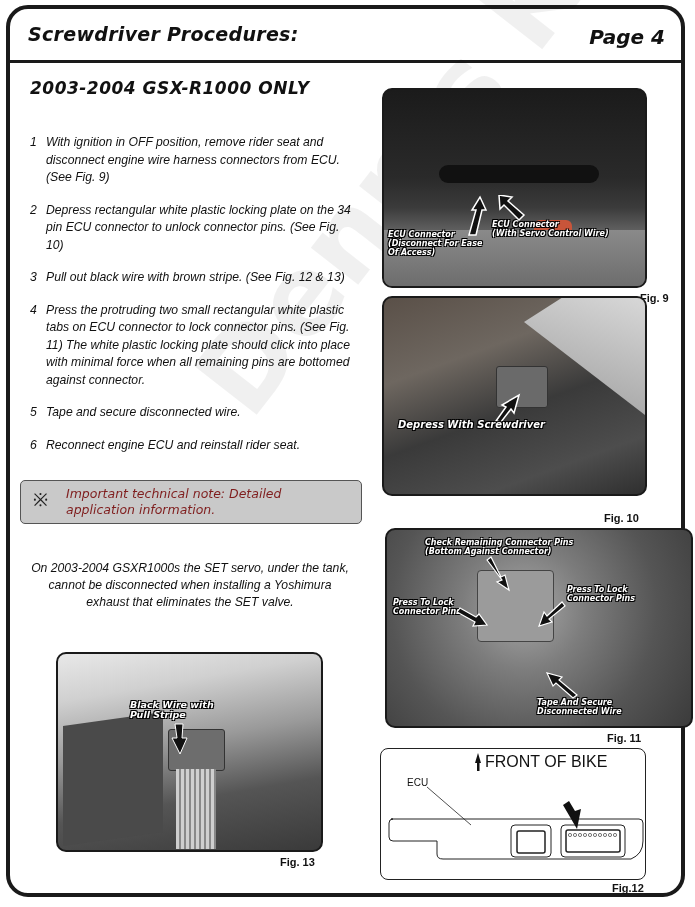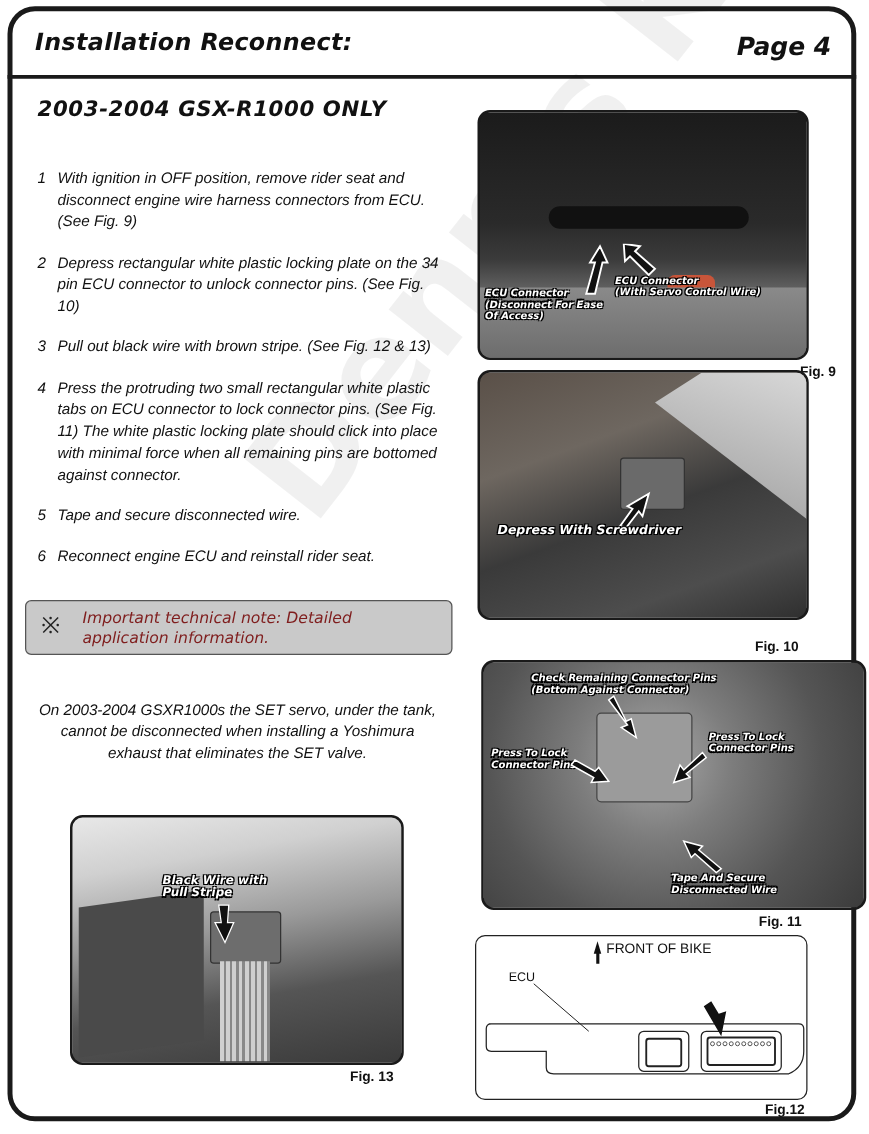--- a/index.html
+++ b/index.html
@@ -35,21 +35,21 @@
   .fig12 { position: absolute; left: 380px; top: 748px; width: 266px; height: 132px; border: 1.5px solid #222; border-radius: 8px; box-sizing: border-box; background: #fff; }
   .fig12 .txt { position: absolute; font-size: 10px; font-family: "Liberation Sans", sans-serif; }
 
   .watermark { position: absolute; left: 170px; top: 360px; font-size: 110px; font-weight: bold; font-family: "DejaVu Sans", sans-serif; color: rgba(0,0,0,0.06); transform: rotate(-52deg); transform-origin: left top; white-space: nowrap; pointer-events: none; }
 </style>
 </head>
 <body>
 
 <div class="page-frame"></div>
 <div class="header-bar">
-  <div class="header-title">Installation Reconnect:</div>
+  <div class="header-title">Screwdriver Procedures:</div>
   <div class="header-page">Page 4</div>
 </div>
 
 <div class="watermark">Dennis Kirk</div>
 
 <div class="section-title">2003-2004 GSX-R1000 ONLY</div>
 
 <ol class="steps">
   <li class="step">
     <span class="step-num">1</span>
@@ -158,21 +158,21 @@
         <circle cx="204" cy="86" r="1.6"></circle>
         <circle cx="209" cy="86" r="1.6"></circle>
         <circle cx="214" cy="86" r="1.6"></circle>
         <circle cx="219" cy="86" r="1.6"></circle>
         <circle cx="224" cy="86" r="1.6"></circle>
         <circle cx="229" cy="86" r="1.6"></circle>
         <circle cx="234" cy="86" r="1.6"></circle>
     </g>
     <polygon points="182,56 196,80 200,60 194,62 188,52" fill="#111"></polygon>
   </svg>
-  <div class="txt" style="left:104px;top:4px;font-size:11px;">FRONT OF BIKE</div>
+  <div class="txt" style="left:104px;top:4px;font-size:16px;">FRONT OF BIKE</div>
   <div class="txt" style="left:26px;top:28px;">ECU</div>
 </div>
 <div class="photo-caption" style="left:612px;top:882px;">Fig.12</div>
 
 <div class="photo fig13">
   <div style="position:absolute;left:5px;top:65px;width:100px;height:120px;background:#4a4a4a;transform:skewY(-8deg);"></div>
   <div style="position:absolute;left:110px;top:75px;width:55px;height:40px;background:#6d6d6d;border:1px solid #333;border-radius:3px;"></div>
   <div style="position:absolute;left:118px;top:115px;width:40px;height:80px;background:repeating-linear-gradient(90deg,#cfcfcf 0 3px,#888 3px 5px);"></div>
   <div class="photo-label" style="left:72px;top:46px;font-size:9.5px;line-height:10px;">
     <div>Black Wire with</div>

